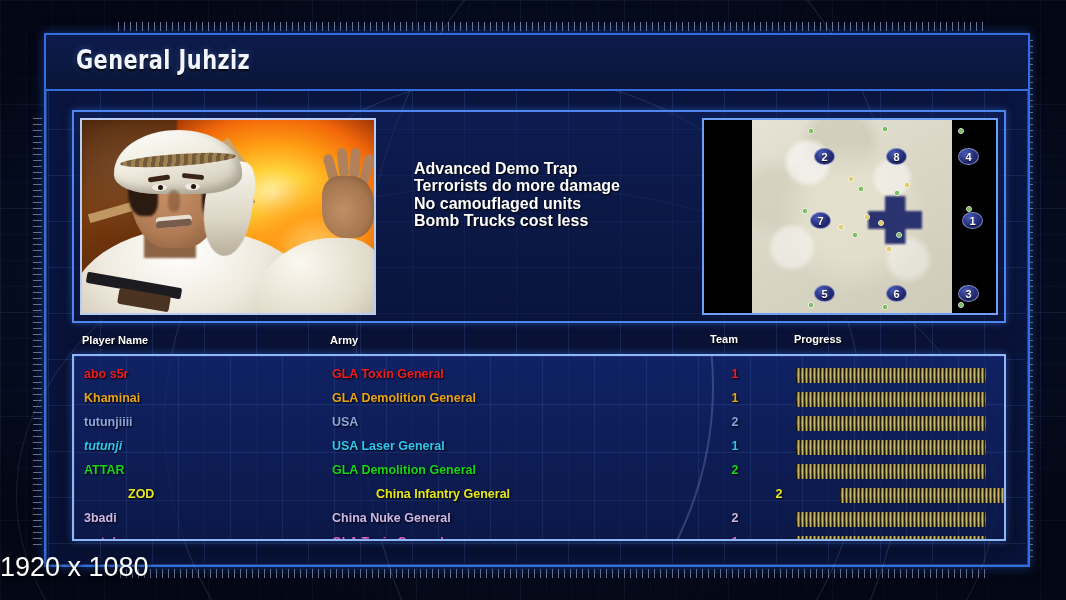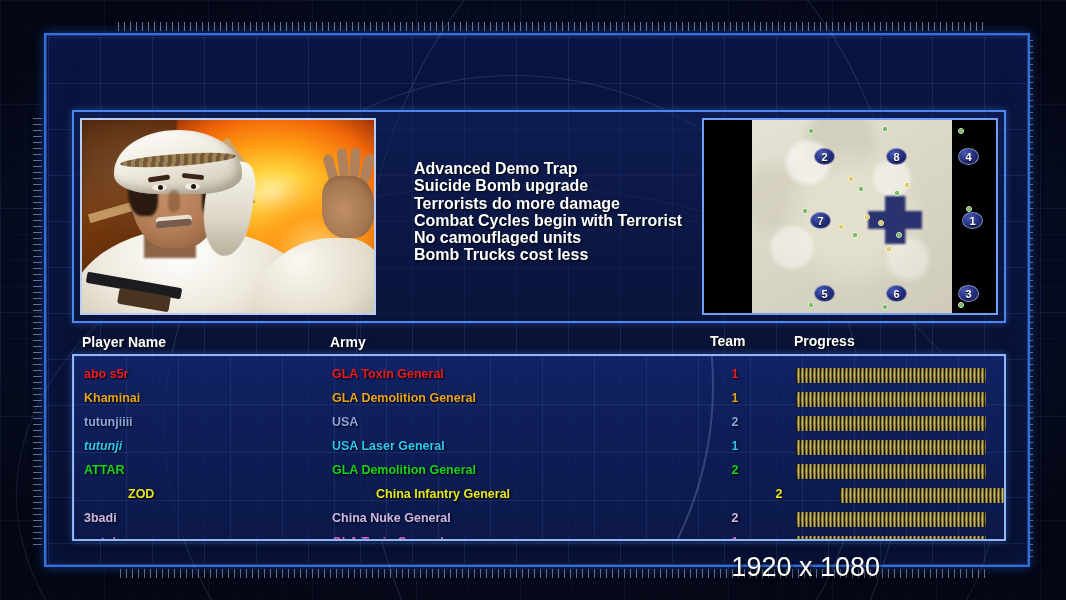--- a/index.html
+++ b/index.html
@@ -226,21 +226,21 @@
     border:1px solid rgba(220,230,255,.5);
     color:#fff; font-size:11px; font-weight:700; text-align:center; line-height:16px;
     text-shadow:0 1px 1px #000;
   }
   .map-res{ position:absolute; width:6px; height:6px; border-radius:50%; }
   .res-g{ background:radial-gradient(circle,#9ae07a,#2f7a24); border:1px solid #e8f5dd; }
   .res-y{ background:radial-gradient(circle,#f4e58a,#b79b1d); border:1px solid #fdf8d8; }
 
   
   #table-head{ position:absolute; left:26px; top:295px; width:934px; height:24px; }
-  .th{ position:absolute; font-size:14px; font-weight:700; color:#ffffff; text-shadow:1px 1px 2px rgba(0,0,0,.95); }
+  .th{ position:absolute; font-size:11px; font-weight:700; color:#ffffff; text-shadow:1px 1px 2px rgba(0,0,0,.95); }
   #th-player{ left:10px; top:4px; }
   #th-army{ left:258px; top:4px; }
   #th-team{ left:638px; top:3px; }
   #th-progress{ left:722px; top:3px; }
 
   #table-panel{
     position:absolute; left:26px; top:319px; width:934px; height:187px;
     border:2px solid #8fb6f7;
     background:linear-gradient(180deg,rgba(18,38,112,.80),rgba(12,26,78,.80));
     box-shadow:0 0 8px rgba(70,130,240,.45);
@@ -264,21 +264,21 @@
   .bar-track{ position:absolute; left:722px; top:4px; width:190px; height:15px; background:rgba(6,10,30,.55); }
   .bar-fill{
     position:absolute; inset:0;
     background:
       repeating-linear-gradient(to right, rgba(0,0,0,.75) 0 1px, rgba(170,150,60,.05) 1px 2px, rgba(205,190,120,.9) 2px 3px, rgba(120,104,40,.85) 3px 4px),
       linear-gradient(180deg,#5d5220 0%,#8e7f33 45%,#4e4419 100%);
   }
 
   
   #res-label{
-    position:absolute; left:0; top:552px; width:880px; text-align:right;
+    position:absolute; left:0; top:552px; width:880px; text-align:left;
     font-size:27px; color:#ffffff; text-shadow:1px 2px 4px rgba(0,0,0,.95);
   }
 </style>
 </head>
 <body>
 
 <div id="bg-root">
   <div id="bg-grid-fine"></div>
   <div id="bg-grid-coarse"></div>
   <div id="bg-vignette"></div>
@@ -289,20 +289,23 @@
 <div class="ruler" id="ruler-left"></div>
 <div class="ruler" id="ruler-right"></div>
 
 <div id="frame">
   <div id="frame-grid"></div>
   <div class="globe-arc" id="arc-a"></div>
   <div class="globe-arc" id="arc-b"></div>
   <div class="globe-arc" id="arc-c"></div>
   <div id="frame-inner-glow"></div>
 
+  <div id="titlebar">
+    <div id="page-title">General Juhziz</div>
+  </div>
 
   <div id="info-panel">
 
     <div id="portrait-frame">
       <div id="portrait-art">
         <div class="p-l" id="pa-sky"></div>
         <div class="p-l" id="pa-smoke"></div>
         <div class="p-l" id="pa-fire"></div>
         <div class="p-l" id="pa-fire2"></div>
         <div class="p-l" id="pa-beam1"></div>
@@ -331,23 +334,21 @@
         <div class="p-l pa-finger" id="pf3"></div>
         <div class="p-l pa-finger" id="pf4"></div>
         <div class="p-l" id="pa-hand"></div>
         <div class="p-l" id="pa-gun"></div>
         <div class="p-l" id="pa-gun2"></div>
       </div>
     </div>
 
     <div id="abilities">
         <div class="ability">Advanced Demo Trap</div>
-        <div class="ability">Suicide Bomb upgrade</div>
         <div class="ability">Terrorists do more damage</div>
-        <div class="ability">Combat Cycles begin with Terrorist</div>
         <div class="ability">No camouflaged units</div>
         <div class="ability">Bomb Trucks cost less</div>
       </div>
 
     <div id="map-frame">
       <div id="map-terrain">
         <div id="map-center"></div>
       <div class="map-res res-g" style="left: 56px; top: 8px;"></div>
           <div class="map-res res-g" style="left: 130px; top: 6px;"></div>
           <div class="map-res res-g" style="left: 206px; top: 8px;"></div>

